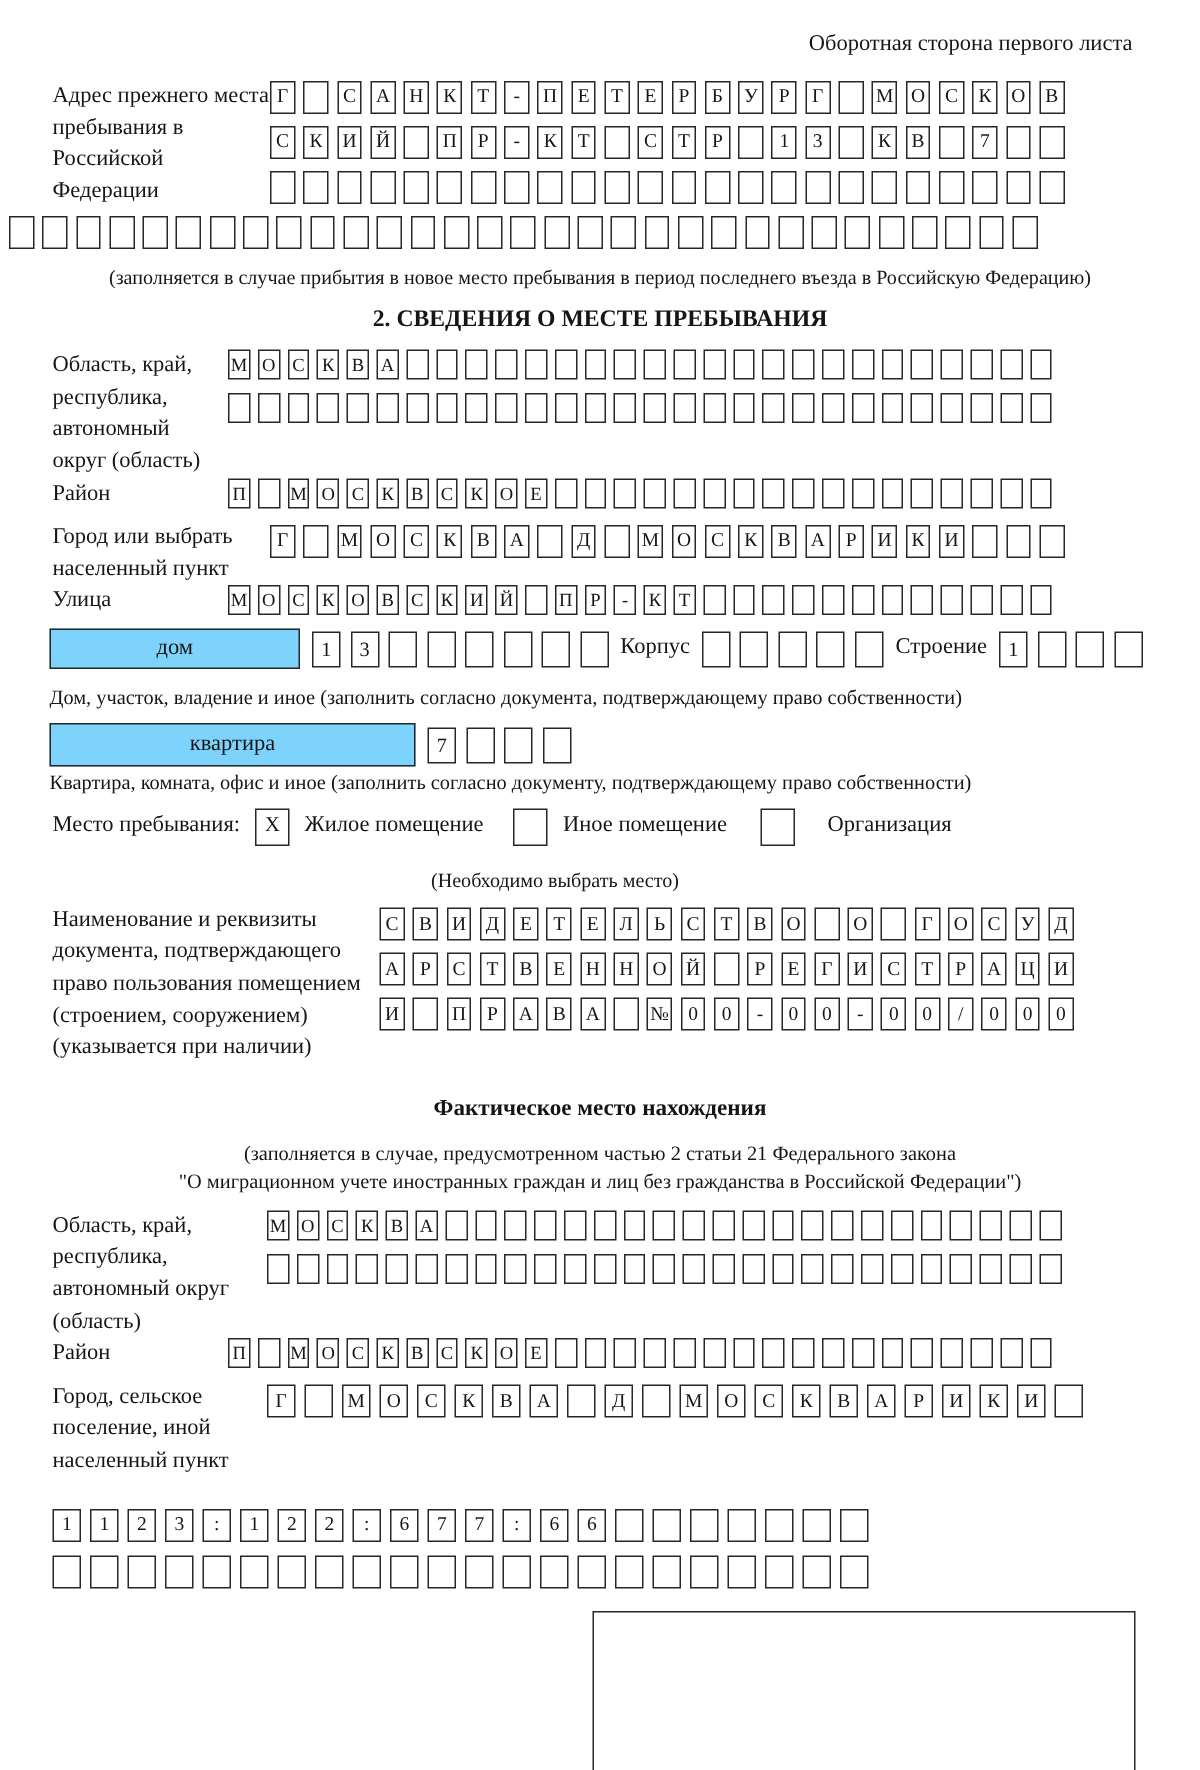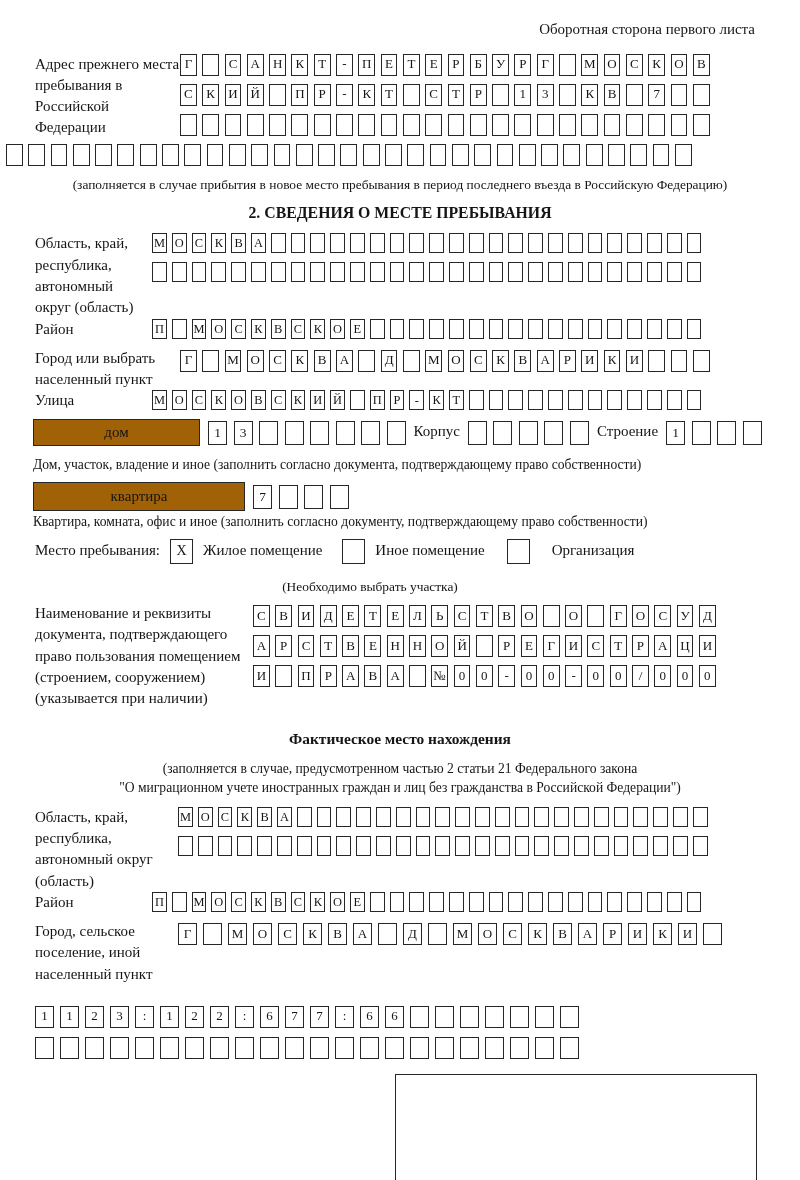--- a/index.html
+++ b/index.html
@@ -35,21 +35,21 @@
   .p215 .cell{width:12.8px;height:18px;font-size:12.4px;}
   
   .p26{gap:6px;margin-bottom:9px;}
   .p26 .cell{width:17px;height:20px;font-size:13px;}
   .p26h{gap:6.5px;}
   .p26h .cell{width:17px;height:22px;font-size:13.5px;}
   .note-c{text-align:center;font-size:13.4px;margin:2px 0 10px 0;}
   .sec-title{text-align:center;font-weight:bold;font-size:15.8px;margin:6px 0 10px 0;}
   .labelbox{
     border:1.6px solid #262626;display:flex;align-items:center;justify-content:center;
-    font-size:15px;box-sizing:border-box;height:27px;background:#a16207;
+    font-size:15px;box-sizing:border-box;height:27px;background:#7dd3fc;
   }
   .inline-lbl{font-size:15px;margin:3px 8px 0 8px;white-space:nowrap;}
   .caption{font-size:13.6px;margin:1px 0 8px 33px;}
   .stay-row{display:flex;align-items:center;margin:4px 0 14px 35px;}
   .checkbox{
     width:21px;height:23px;border:1.6px solid #262626;display:flex;
     align-items:center;justify-content:center;font-size:14px;margin:0 10px;
     box-sizing:content-box;background:#fff;
   }
   .stay-note{text-align:center;font-size:13.4px;margin:3px 60px 8px 0;}
@@ -378,40 +378,40 @@
     <div class="cells p26 p26h" style="margin-top:2px;">
         <span class="cell">1</span>
         <span class="cell"></span>
         <span class="cell"></span>
         <span class="cell"></span>
       </div>
   </div>
   <div class="caption">Дом, участок, владение и иное (заполнить согласно документа, подтверждающему право собственности)</div>
 
   <div class="row ml33 mb2">
-    <div class="labelbox" style="width:212px;height:29px;">квартира</div>
+    <div class="labelbox" style="width:244px;height:29px;">квартира</div>
     <div class="cells p26 p26h" style="margin:3px 0 0 8px;">
         <span class="cell">7</span>
         <span class="cell"></span>
         <span class="cell"></span>
         <span class="cell"></span>
       </div>
   </div>
   <div class="caption">Квартира, комната, офис и иное (заполнить согласно документу, подтверждающему право собственности)</div>
 
   <div class="stay-row">
     <span>Место пребывания:</span>
     <span class="checkbox">X</span>
     <span>Жилое помещение</span>
     <span class="checkbox" style="margin-left:20px;"></span>
     <span>Иное помещение</span>
     <span class="checkbox" style="margin-left:22px;"></span>
     <span style="margin-left:12px;">Организация</span>
   </div>
-  <div class="stay-note">(Необходимо выбрать участка)</div>
+  <div class="stay-note">(Необходимо выбрать место)</div>
 
   <div class="row ml35">
     <div class="lbl w210">Наименование и реквизиты документа, подтверждающего право пользования помещением (строением, сооружением) (указывается при наличии)</div>
     <div class="cellcol" style="margin-top:2px;">
       <div class="cells p24">
           <span class="cell">С</span>
           <span class="cell">В</span>
           <span class="cell">И</span>
           <span class="cell">Д</span>
           <span class="cell">Е</span>

